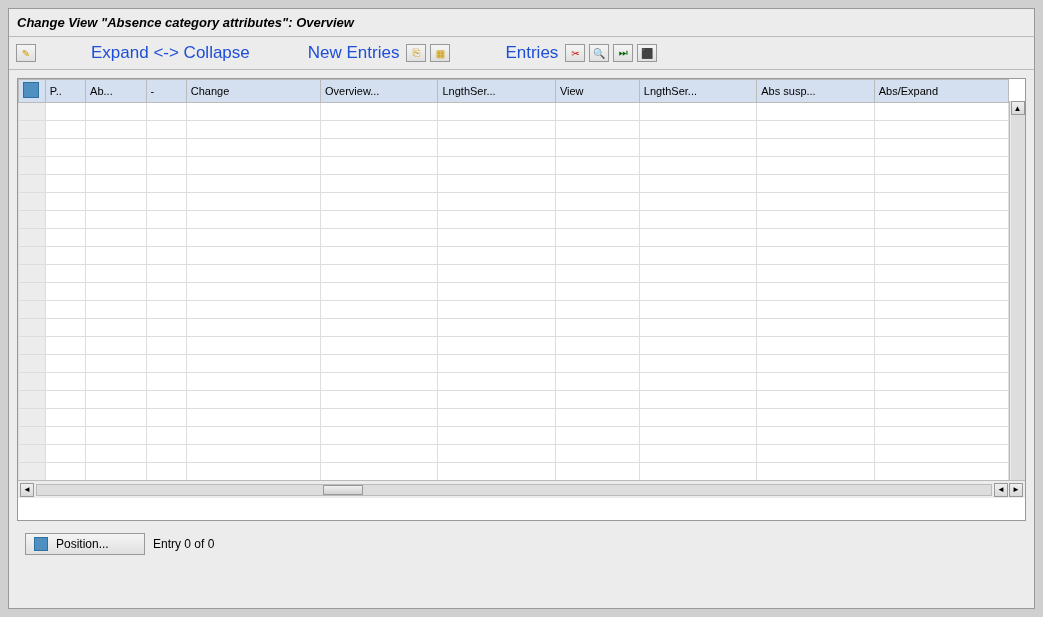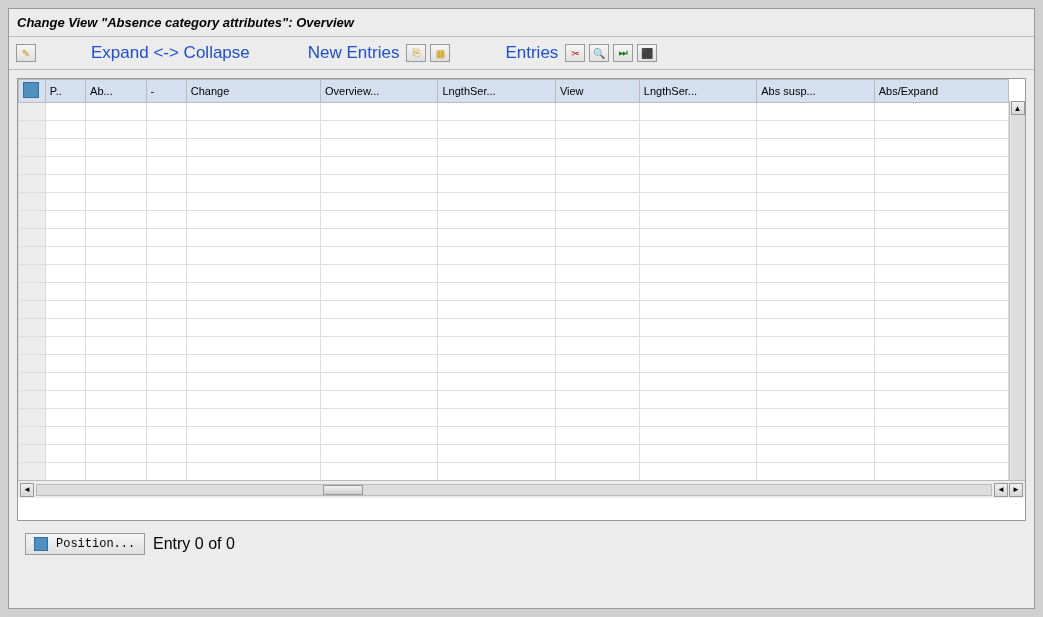--- a/index.html
+++ b/index.html
@@ -201,24 +201,23 @@
     .position-btn {
       display: flex;
       align-items: center;
       gap: 4px;
       padding: 3px 8px;
       background: linear-gradient(180deg, #f5f5f5, #e0e0e0);
       border: 1px solid #999;
       cursor: pointer;
       font-size: 12px;
       min-width: 120px;
-      font-family: Liberation Mono, monospace;
     }
     .entry-text {
-      font-size: 16px;
+      font-size: 12px;
     }
 
     .table-corner-icon {
       width: 16px;
       height: 16px;
       background: #5090c0;
       border: 1px solid #3070a0;
       display: inline-block;
     }
   </style>

